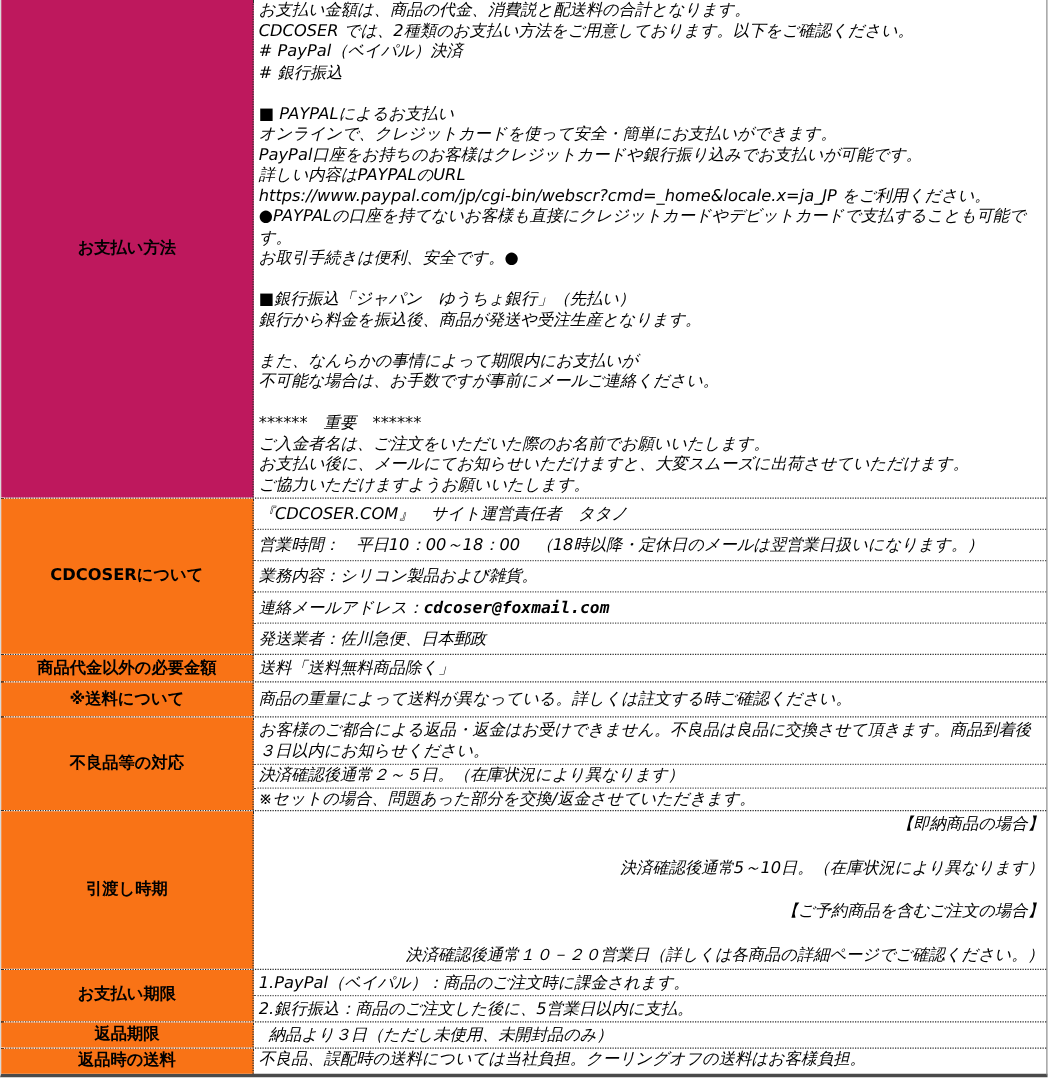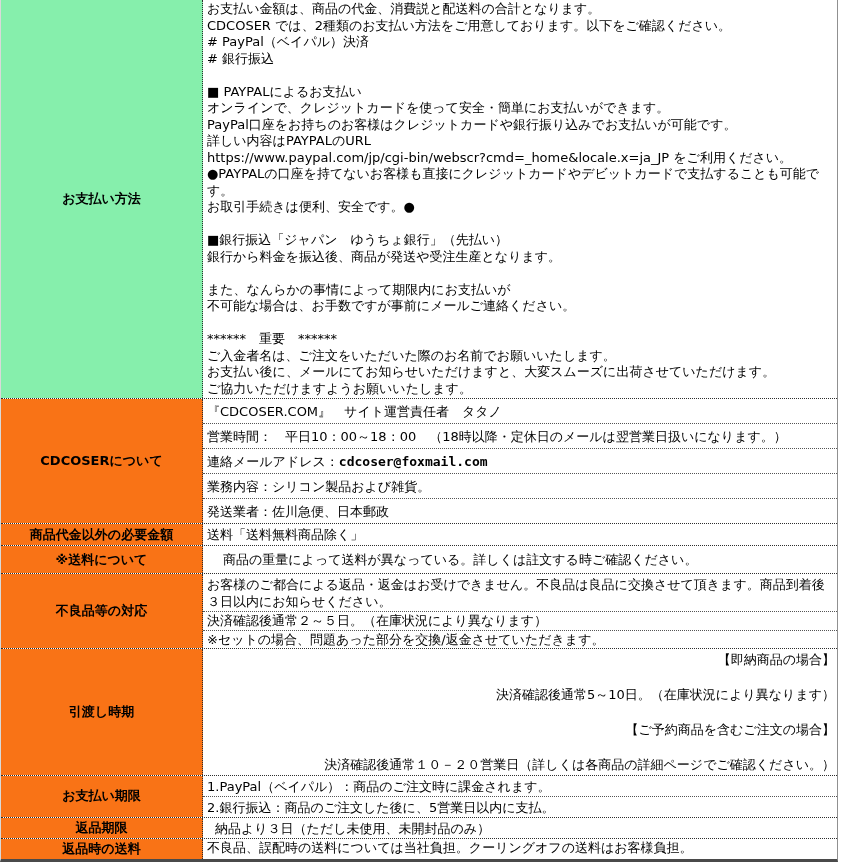--- a/index.html
+++ b/index.html
@@ -23,42 +23,42 @@
     box-sizing:border-box;
     border-right:1px dotted #2e2e2e;
     display:flex;align-items:center;justify-content:center;
     text-align:center;
     font-weight:bold;
     font-size:13px;
     line-height:16px;
     background:#f97316;
     padding:2px 4px;
   }
-  .cell-label.white-bg{background:#86efac;}
-  .cell-content{flex:1 1 auto;min-width:0;display:flex;flex-direction:column;justify-content:flex-start;}
+  .cell-label.white-bg{background:#be185d;}
+  .cell-content{flex:1 1 auto;min-width:0;display:flex;flex-direction:column;justify-content:flex-start;font-style:italic;}
   .txt{
     font-size:13px;
     line-height:16.5px;
     padding:1px 2px 1px 4px;
     white-space:pre-line;
     word-break:break-all;
   }
   .row-payment .txt{min-height:394px;}
   .row-delivery .txt{line-height:17.5px;min-height:121px;padding-top:2px;text-align:right;}
   .subrow{
     font-size:13px;
     line-height:17px;
     padding:4px 2px 3px 4px;
     word-break:break-all;
   }
   .subrow + .subrow{border-top:1px dotted #555555;}
   .subrow-sm{line-height:15.5px;padding:1px 2px 1px 4px;}
   .subrow-md{line-height:17px;padding:2px 2px 1px 4px;}
   .row-extra .txt{padding:2px 2px 2px 4px;line-height:17px;}
-  .row-shipnote .txt{padding:5px 2px 5px 4px;line-height:17px;margin-left:16px;}
+  .row-shipnote .txt{padding:5px 2px 5px 4px;line-height:17px;}
   .row-retperiod .txt{padding:2px 2px 1px 12px;line-height:17px;}
   .row-retship .txt{padding:1px 2px 1px 4px;line-height:16px;}
   .email{font-weight:bold;font-family:"DejaVu Sans Mono",monospace;font-size:13px;}
 </style>
 </head>
 <body>
 
 <div class="tbl">
 
   <div class="row row-payment">
@@ -88,22 +88,22 @@
 お支払い後に、メールにてお知らせいただけますと、大変スムーズに出荷させていただけます。
 ご協力いただけますようお願いいたします。</div>
     </div>
   </div>
 
   <div class="row row-about">
     <div class="cell-label">CDCOSERについて</div>
     <div class="cell-content">
       <div class="subrow">『CDCOSER.COM』　サイト運営責任者　タタノ</div>
       <div class="subrow">営業時間：　平日10：00～18：00　（18時以降・定休日のメールは翌営業日扱いになります。）</div>
+      <div class="subrow">業務内容：シリコン製品および雑貨。</div>
       <div class="subrow"><span>連絡メールアドレス：</span><span class="email">cdcoser@foxmail.com</span></div>
-      <div class="subrow">業務内容：シリコン製品および雑貨。</div>
       <div class="subrow">発送業者：佐川急便、日本郵政</div>
     </div>
   </div>
 
   <div class="row row-extra">
     <div class="cell-label">商品代金以外の必要金額</div>
     <div class="cell-content">
       <div class="txt">送料「送料無料商品除く」</div>
     </div>
   </div>

